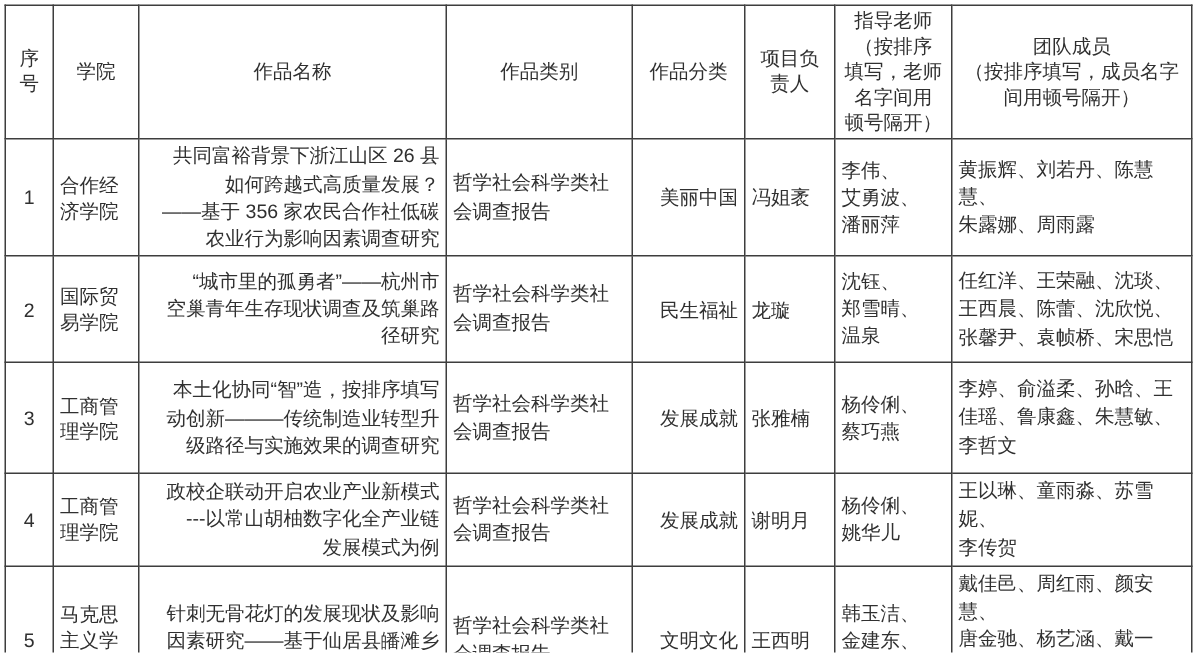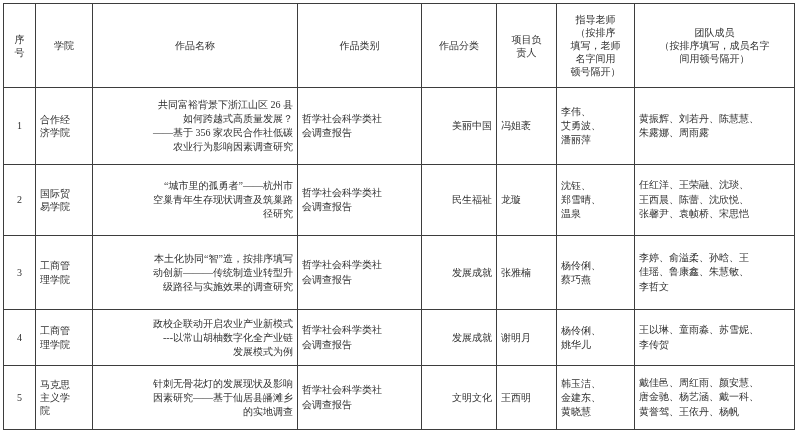--- a/index.html
+++ b/index.html
@@ -15,28 +15,28 @@
     font-family: "Liberation Serif", "DejaVu Serif", serif;
   }
   table.doc-table {
     border-collapse: collapse;
     table-layout: fixed;
     width: 791px;
   }
   .doc-table th, .doc-table td {
     border: 1px solid #3d3d3d;
     color: #303030;
-    font-size: 10px;
+    font-size: 13px;
     line-height: 1.32;
     padding: 2px 4px;
     vertical-align: middle;
     white-space: pre-wrap;
     word-break: break-all;
     overflow: hidden;
-    font-family: Liberation Serif, serif;
+    font-family: Liberation Sans, sans-serif;
   }
   .doc-table th {
     font-weight: normal;
     text-align: center;
     line-height: 1.3;
   }
   td.c-num { text-align: center; }
   td.c-college { }
   td.c-title { text-align: right; line-height: 1.4; }
   td.c-category { text-align: left; line-height: 1.45; margin-left: 12px; }

